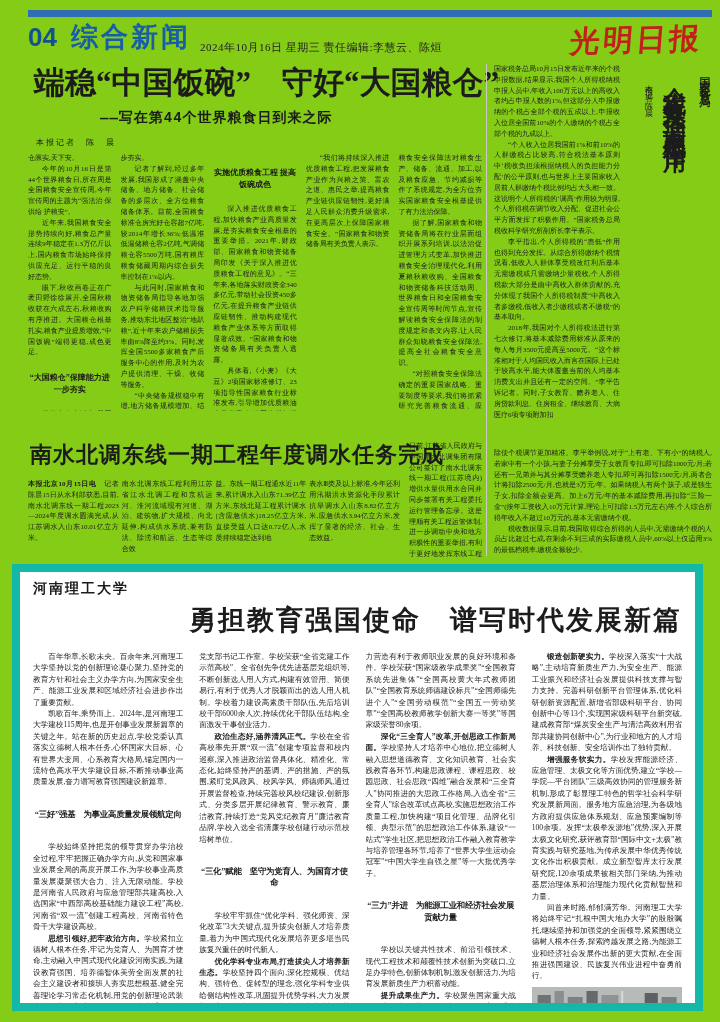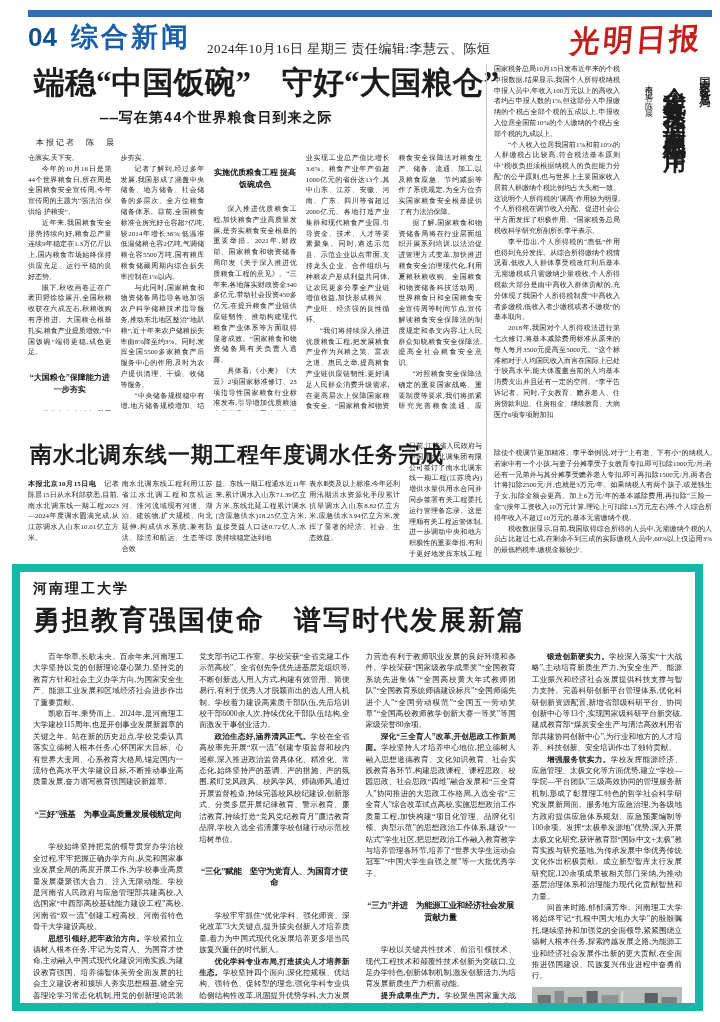--- a/index.html
+++ b/index.html
@@ -1,24 +1,24 @@
 <!DOCTYPE html>
 <html><head>
 <meta charset="utf-8">
 <style>
   html,body{margin:0;padding:0;background:#e8e8e6;}
-  .page{position:relative;width:720px;height:1022px;margin:0 auto;background:#ffffff;overflow:hidden;
+  .page{position:relative;width:720px;height:1022px;margin:0 auto;background:#84cc16;overflow:hidden;
         font-family:"Liberation Serif",serif;color:#1c1c1c;}
   
   .topbar{position:absolute;left:28px;top:10px;width:684px;height:7px;background:#2f6db5;}
   .masthead{position:absolute;left:28px;top:22px;width:684px;height:36px;display:flex;align-items:flex-start;}
   .pageno{font-family:"Liberation Sans",sans-serif;font-size:26px;font-weight:bold;color:#14518f;line-height:30px;}
   .section-title{font-family:"Liberation Sans",sans-serif;font-size:27px;font-weight:900;color:#175da9;
                  letter-spacing:3px;margin-left:14px;line-height:30px;}
-  .dateline{font-size:13px;color:#222;margin-left:16px;margin-top:18px;letter-spacing:.5px;}
+  .dateline{font-size:11px;color:#222;margin-left:9px;margin-top:18px;letter-spacing:.5px;}
   .paper-logo{position:absolute;right:10px;top:-2px;font-size:30px;font-weight:bold;color:#c2211b;
               font-family:"DejaVu Serif",serif;letter-spacing:3px;transform:skewX(-6deg) rotate(-1.5deg);}
   
   .para{font-size:7px;line-height:10.8px;text-align:justify;margin:0;text-indent:2em;}
   .para.ni{text-indent:0;}
   .para b{font-weight:bold;}
   .subhead{font-size:8px;font-weight:bold;text-align:center;margin:14px 0;line-height:11.5px;}
   
   .grain{position:absolute;left:28px;top:64px;width:454px;}
   .grain-headline{font-size:31px;font-weight:900;letter-spacing:0px;line-height:38px;white-space:nowrap;margin-left:6px;}
@@ -41,21 +41,21 @@
   
   .water{position:absolute;left:28px;top:438px;width:454px;display:flex;gap:9px;}
   .water-left{width:372px;}
   .water-headline{font-size:22px;font-weight:900;white-space:nowrap;margin:2px 0 9px 2px;letter-spacing:1px;}
   .water-cols{display:flex;gap:3px;height:80px;overflow:hidden;}
   .water-tall{flex:1;height:116px;overflow:hidden;padding-top:3px;}
   
   .ptbox{position:absolute;left:12px;top:564px;width:691px;height:447px;box-sizing:border-box;
          border:8px solid #14b8a6;background:#fff;padding:8px 13px 10px;}
   .pt-kicker{font-family:"Liberation Sans",sans-serif;font-size:14px;font-weight:900;letter-spacing:2px;}
-  .pt-headline{text-align:left;font-size:27px;font-weight:900;letter-spacing:2px;margin:4px 0 13px;}
+  .pt-headline{text-align:right;font-size:27px;font-weight:900;letter-spacing:2px;margin:4px 0 13px;}
   .pt-cols{display:flex;gap:16px;height:352px;overflow:hidden;}
   .pt-col{flex:1;overflow:hidden;}
   .pt-col .para{font-size:7.6px;line-height:11.4px;}
   .pt-col .subhead{font-size:8.4px;margin:21px 0;letter-spacing:-.2px;}
   .pt-photo{width:100%;height:100px;margin-top:5px;}
   .pt-photo svg{display:block;width:100%;height:100%;}
 </style>
 </head>
 <body>
 
@@ -88,21 +88,20 @@
           <p class="para">记者了解到,经过多年发展,我国形成了涵盖中央储备、地方储备、社会储备的多层次、全方位粮食储备体系。目前,全国粮食标准仓房完好仓容超7亿吨,较2014年增长36%;低温准低温储粮仓容2亿吨,气调储粮仓容5500万吨,国有粮库粮食储藏周期内综合损失率控制在1%以内。</p>
           <p class="para">与此同时,国家粮食和物资储备局指导各地加强农户科学储粮技术指导服务,推动东北地区整治“地趴粮”,近十年来农户储粮损失率由8%降至约3%。同时,发挥全国5500多家粮食产后服务中心的作用,及时为农户提供清理、干燥、收储等服务。</p>
           <p class="para">“中央储备规模稳中有增,地方储备规模增加、结构优化,原粮储备充实、成品粮油储备增加。”国家粮食和物资储备局有关负责人介绍,目前全国共有应急加工企业6940余家,应急日加工能力170万吨,可满足全国人民2天的消费需求。</p>
         </div>
       <div class="col">
           <div class="subhead">实施优质粮食工程 提高饭碗成色</div>
           <p class="para">深入推进优质粮食工程,加快粮食产业高质量发展,是夯实粮食安全根基的重要举措。2021年,财政部、国家粮食和物资储备局印发《关于深入推进优质粮食工程的意见》。“三年来,各地落实财政资金340多亿元,带动社会投资450多亿元,在提升粮食产业链供应链韧性、推动构建现代粮食产业体系等方面取得显著成效。”国家粮食和物资储备局有关负责人透露。</p>
           <p class="para">具体看,《小麦》《大豆》2项国家标准修订、23项指导性国家粮食行业标准发布,引导增加优质粮油产品供应;各地围绕增加绿色优质产品供应,累计建设优质粮油种植基地273个,如山东优质粮食种植面积发展到1400多万亩,带动农民增收30亿元以上。</p>
         </div>
       <div class="col">
-          <p class="para ni">业实现工业总产值比增长3.6%。粮食产业年产值超1000亿元的省份达13个,其中山东、江苏、安徽、河南、广东、四川等省超过2000亿元。各地打造产业集群和现代粮食产业园,引导资金、技术、人才等要素聚集。同时,遴选示范县、示范企业以点带面,支持龙头企业、合作组织与种粮农户形成利益共同体,让农民更多分享全产业链增值收益,加快形成粮兴、产业旺、经济强的良性循环。</p>
           <p class="para">“我们将持续深入推进优质粮食工程,把发展粮食产业作为兴粮之策、富农之道、惠民之举,提高粮食产业链供应链韧性,更好满足人民群众消费升级需求,在更高层次上保障国家粮食安全。”国家粮食和物资储备局有关负责人表示。</p>
         </div>
       <div class="col">
           <p class="para ni">粮食安全保障法对粮食生产、储备、流通、加工,以及粮食应急、节约减损等作了系统规定,为全方位夯实国家粮食安全根基提供了有力法治保障。</p>
           <p class="para">据了解,国家粮食和物资储备局将在行业层面组织开展系列培训,以法治促进管理方式变革,加快推进粮食安全治理现代化,利用夏粮秋粮收购、全国粮食和物资储备科技活动周、世界粮食日和全国粮食安全宣传周等时间节点,宣传解读粮食安全保障法的制度规定和条文内容,让人民群众知晓粮食安全保障法,提高全社会粮食安全意识。</p>
           <p class="para">“对照粮食安全保障法确定的重要国家战略、重要制度等要求,我们将抓紧研究完善粮食流通、应急、节约等方面的配套制度规范,坚持依法定职责、法无授权不可为,严格履行职责,依法行使监管职权,规范执法行为,注重执法效果,着力营造公平有序的发展环境。”国家粮食和物资储备局有关负责人强调。</p>
         </div>
     </div>
   </div>
 

